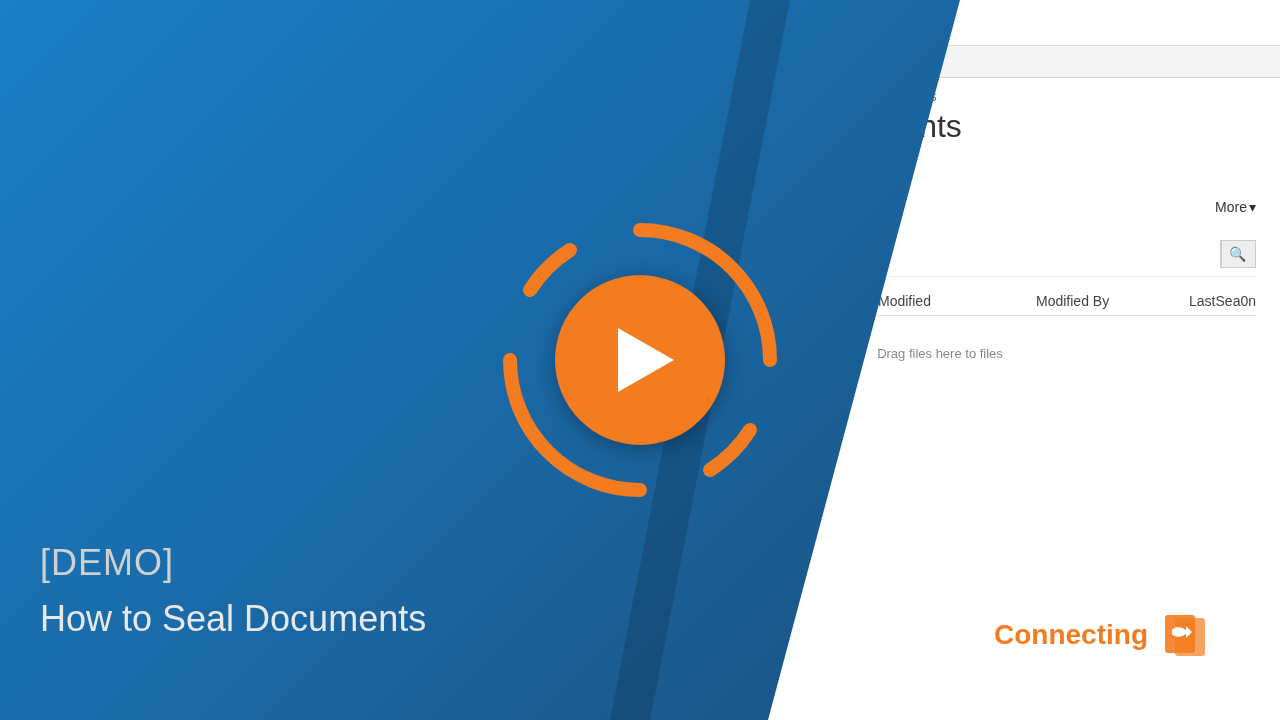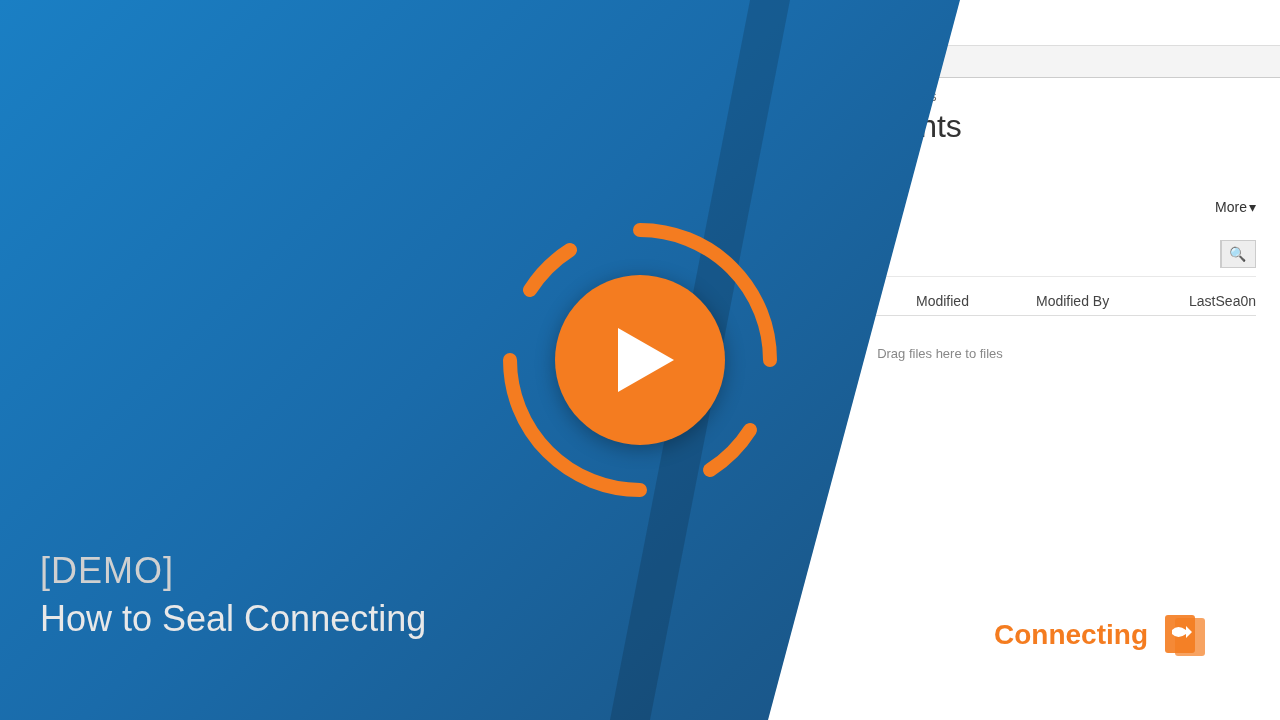--- a/index.html
+++ b/index.html
@@ -214,21 +214,21 @@
       border-bottom: 1px solid #ddd;
       font-size: 14px;
       color: #444;
       gap: 0;
     }
 
     .sp-table-header .col-check { width: 20px; }
     .sp-table-header .col-icon { width: 20px; }
     .sp-table-header .col-name { flex: 1; font-weight: 600; }
     .sp-table-header .col-modified { width: 120px; }
-    .sp-table-header .col-modby { width: 120px; }
+    .sp-table-header .col-modby { width: 120px; margin-left: 38px; }
     .sp-table-header .col-last { width: 100px; text-align: right; }
 
     .sp-drop-area {
       display: flex;
       align-items: center;
       justify-content: center;
       padding: 30px 0;
       font-size: 13px;
       color: #888;
     }
@@ -289,21 +289,21 @@
       left: 40px;
       bottom: 80px;
       z-index: 10;
       color: #fff;
     }
 
     .demo-tag {
       font-size: 36px;
       font-weight: 400;
       color: #d0d0d0;
-      margin-bottom: 6px;
+      margin-bottom: 14px;
       letter-spacing: 1px;
     }
 
     .blockchain-title {
       font-size: 72px;
       font-weight: 900;
       color: #fff;
       line-height: 1;
       margin-bottom: 8px;
       letter-spacing: -1px;
@@ -480,21 +480,21 @@
       </svg>
 
       <div class="play-circle">
         <div class="play-triangle"></div>
       </div>
     </div>
   </div>
 
   <div class="text-overlay">
     <div class="demo-tag">[DEMO]</div>
-    <div class="subtitle">How to Seal Connecting</div>
+    <div class="subtitle">How to Seal Documents</div>
   </div>
 
   <div class="cs-logo">
     <div class="cs-text">
       <div class="cs-connecting">Connecting</div>
     </div>
 
     <svg class="cs-icon-svg" viewBox="0 0 60 50">
       <rect x="5" y="5" width="30" height="38" rx="3" fill="#f47c20" opacity="0.9"></rect>
       <rect x="15" y="8" width="30" height="38" rx="3" fill="#f47c20" opacity="0.7"></rect>

